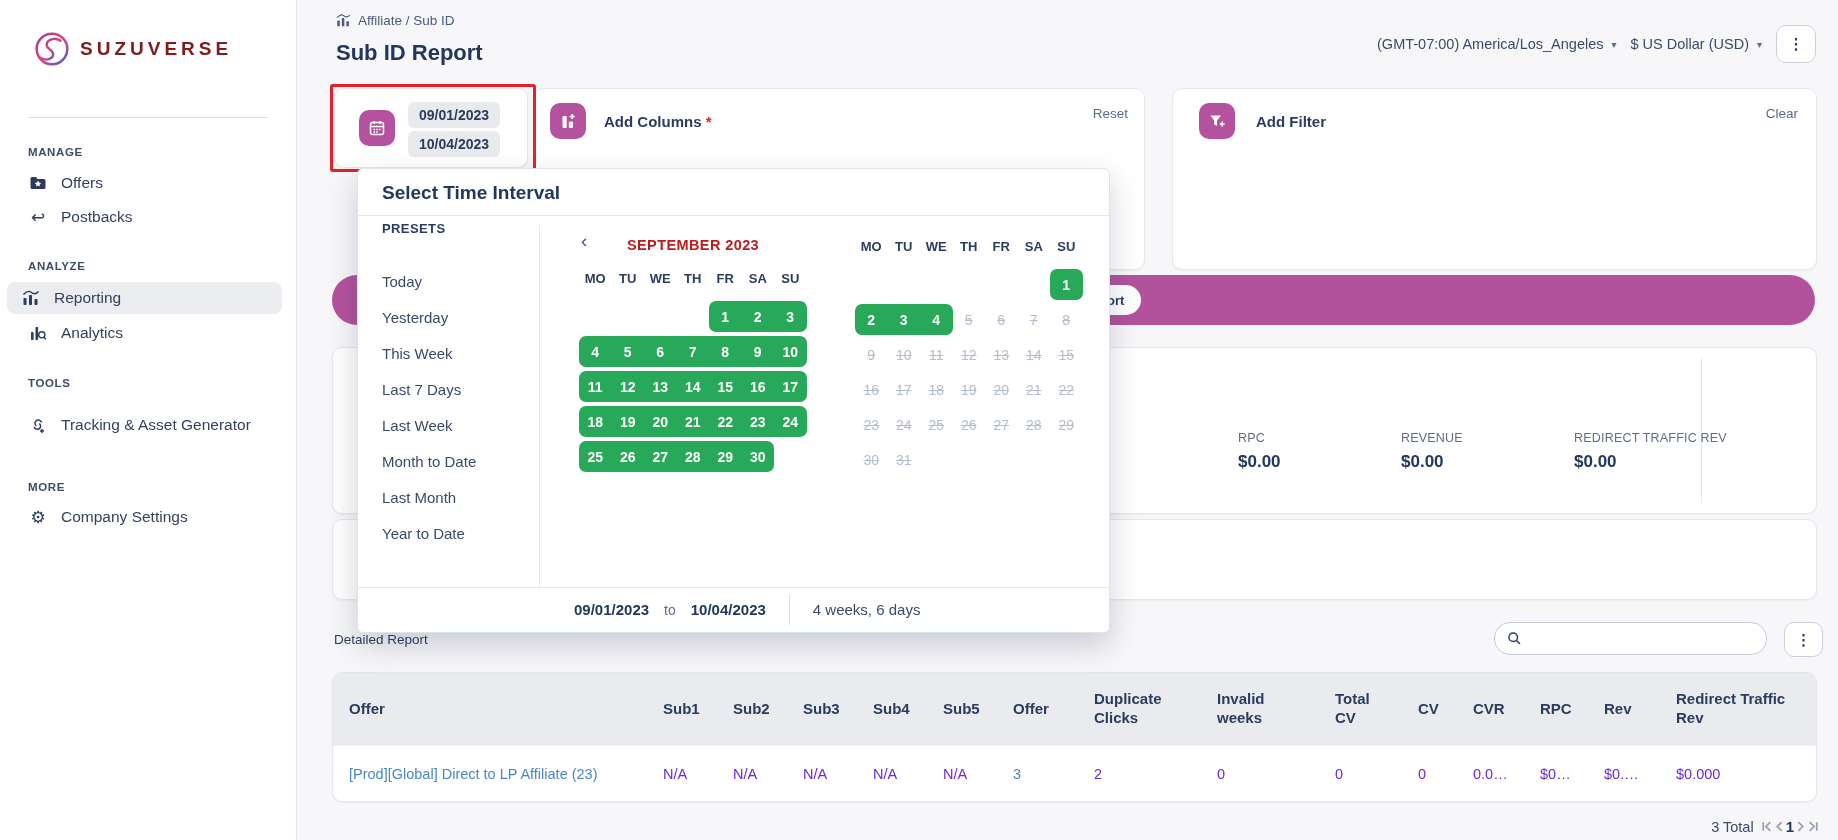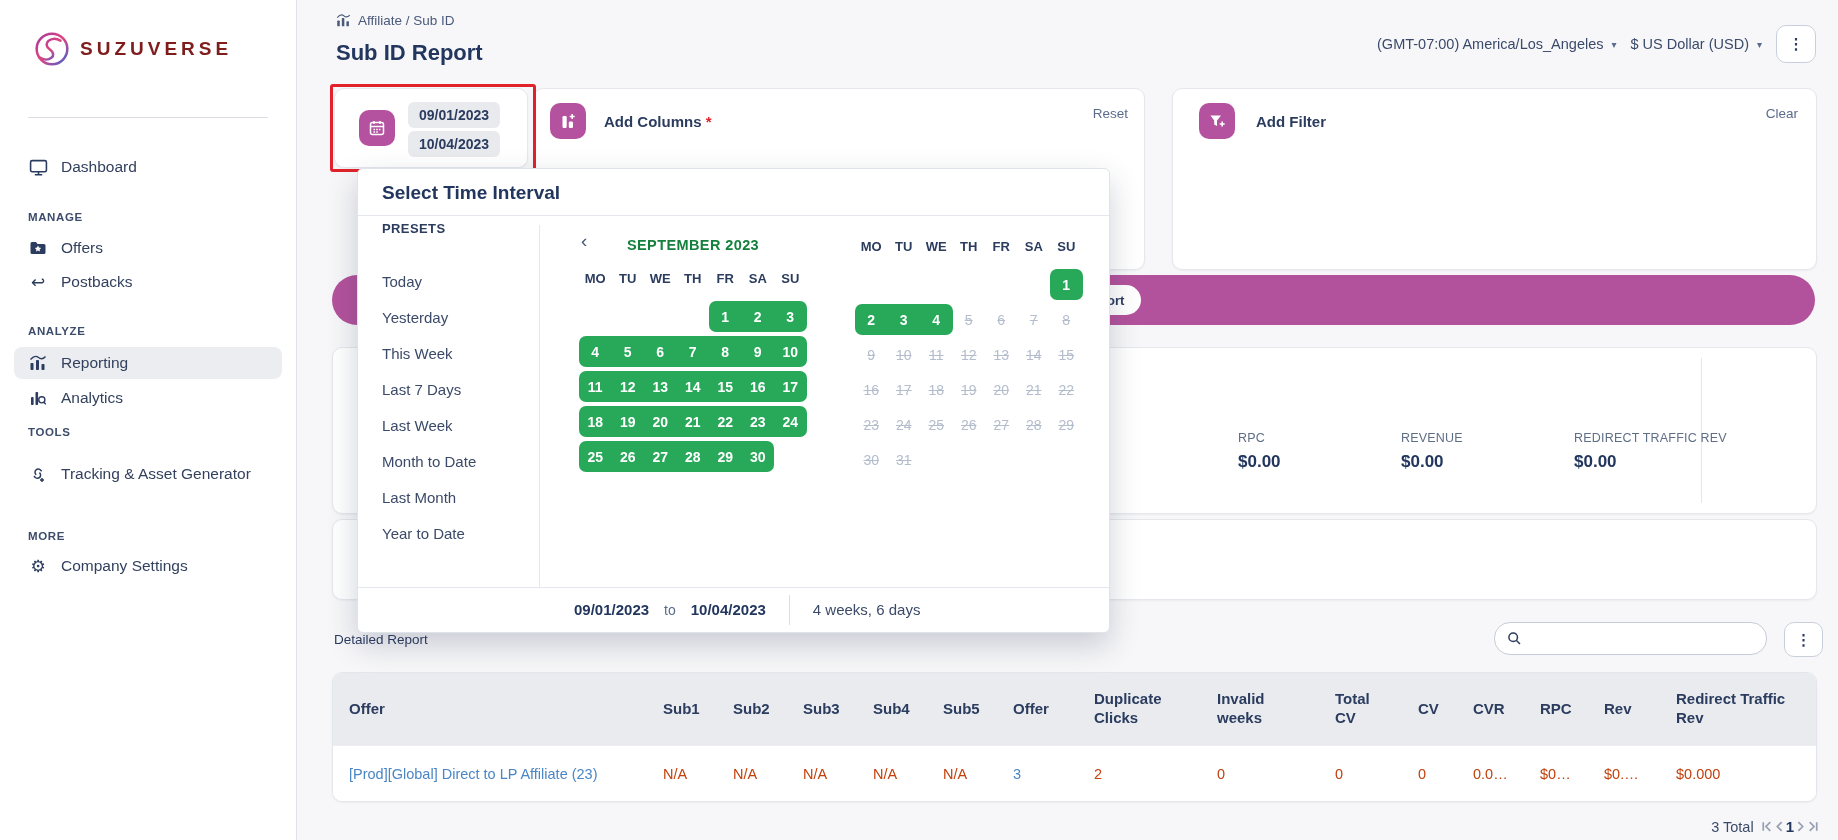--- a/index.html
+++ b/index.html
@@ -63,42 +63,42 @@
   #search-box{position:absolute;left:1494px;top:622px;width:273px;height:33px;background:#fff;
     border:1px solid #c6ccd8;border-radius:16px;display:flex;align-items:center;padding:0 12px;gap:8px;box-sizing:border-box;}
   #search-box input{border:none;outline:none;flex:1;font-size:13px;font-family:inherit;background:transparent;color:#2b3c5f;}
   #table-kebab{position:absolute;left:1784px;top:622px;width:37px;height:33px;}
   #table-card{position:absolute;left:332px;top:672px;width:1483px;height:128px;background:#fff;
     border:1px solid #e3e6ec;border-radius:10px;overflow:hidden;box-shadow:0 1px 2px rgba(30,40,70,.05);}
   #thead{display:flex;height:72px;background:#e9ebef;align-items:center;}
   .th{font-size:15px;font-weight:700;color:#2b3c5f;line-height:1.25;box-sizing:border-box;padding-right:30px;flex:none;}
   .th.first{padding-left:16px;}
   #trow{display:flex;height:55px;align-items:center;background:#fff;border-top:1px solid #eceef2;}
-  .td{font-size:14.5px;color:#c2410c;box-sizing:border-box;padding-right:30px;flex:none;white-space:nowrap;
+  .td{font-size:14.5px;color:#6d28d9;box-sizing:border-box;padding-right:30px;flex:none;white-space:nowrap;
     overflow:hidden;text-overflow:ellipsis;}
   .td.first{padding-left:16px;}
   .td.link{color:#4a86c5;cursor:pointer;}
   
   #pagination{position:absolute;right:18px;top:818px;display:flex;align-items:center;}
   #page-total{font-size:14.5px;color:#3b4a68;margin-right:6px;}
   .pg-icon{display:flex;align-items:center;cursor:pointer;}
   #page-num{font-size:15px;font-weight:700;color:#22365e;}
   
   #modal{position:absolute;left:357px;top:168px;width:751px;height:463px;background:#fff;z-index:10;
     border:1px solid #dfe3ea;border-radius:6px;box-shadow:0 12px 30px rgba(40,50,80,.22);}
   #modal-title{position:absolute;left:24px;top:13px;font-size:19px;font-weight:700;color:#22365e;}
   #modal-hdiv{position:absolute;left:0;right:0;top:46px;height:1px;background:#e4e7ed;}
   #modal-vdiv{position:absolute;left:181px;top:56px;height:362px;width:1px;background:#e4e7ed;}
   #presets-label{position:absolute;left:24px;top:52px;font-size:13px;font-weight:700;color:#2b3c5f;letter-spacing:.4px;}
   #presets-list{position:absolute;left:24px;top:94px;display:flex;flex-direction:column;}
   .preset{height:36px;display:flex;align-items:center;font-size:15px;color:#3b4a68;cursor:pointer;}
   .month{position:absolute;top:60px;width:228px;}
   #month-0{left:221px;} #month-1{left:497px;}
   .month-title-row{position:relative;height:32px;display:flex;align-items:center;justify-content:center;}
-  .month-title{font-size:14.5px;font-weight:700;color:#15803d;letter-spacing:.4px;}
+  .month-title{font-size:14.5px;font-weight:700;color:#b91c1c;letter-spacing:.4px;}
   .prev-arrow{position:absolute;left:2px;top:2px;font-size:19px;color:#44547a;cursor:pointer;line-height:1;}
   .weekdays{display:grid;grid-template-columns:repeat(7,32.5px);height:34px;align-items:center;}
   .wd{text-align:center;font-size:13px;font-weight:700;color:#2b3c5f;}
   .daygrid{display:grid;grid-template-columns:repeat(7,32.5px);grid-auto-rows:35px;margin-top:4px;}
   .cell{display:flex;align-items:center;justify-content:center;}
   .day{width:100%;height:31px;display:flex;align-items:center;justify-content:center;
     font-size:14px;color:#3b4a68;}
   .day.sel{background:#27a959;color:#fff;font-weight:600;cursor:pointer;}
   .day.rs{border-top-left-radius:7px;border-bottom-left-radius:7px;}
   .day.re{border-top-right-radius:7px;border-bottom-right-radius:7px;}
@@ -128,45 +128,36 @@
             </linearGradient>
           </defs>
           <circle cx="18" cy="18" r="14.5" fill="none" stroke="url(#lg1)" stroke-width="2.4"></circle>
           <path d="M26 10 c-9 -5 -18 3 -10 8.5 c8 5.5 -1 13 -10 7.5" fill="none" stroke="url(#lg1)" stroke-width="2.4" stroke-linecap="round"></path>
         </svg>
       </span>
       <span id="brand-text">SUZUVERSE</span>
     </div>
     <div id="side-divider"></div>
     <div id="nav">
-      <div class="nav-item" style="margin-top:33px;">
-        <span class="nicon">
-          <svg width="19" height="19" viewBox="0 0 18 18" fill="none" stroke="#2b3c5f" stroke-width="1.5">
-            <rect x="1.5" y="2.5" width="15" height="10.5" rx="1.5"></rect>
-              <path d="M9 13v2.5 M5.5 15.8h7"></path>
-          </svg>
-        </span>
-        <span>Dashboard</span>
-      </div>
       <div class="nav-section" style="margin-top:26px;">MANAGE</div>
       <div class="nav-item" style="margin-top:7px;">
         <span class="nicon">
           <svg width="18" height="18" viewBox="0 0 18 18">
             <path d="M1.5 4.5 a1.5 1.5 0 0 1 1.5 -1.5 h4 l1.5 2 h6.5 a1.5 1.5 0 0 1 1.5 1.5 v7 a1.5 1.5 0 0 1 -1.5 1.5 h-12 a1.5 1.5 0 0 1 -1.5 -1.5 z" fill="#2b3c5f"></path>
             <polygon points="9,6.6 10,8.6 12.2,8.9 10.6,10.4 11,12.6 9,11.5 7,12.6 7.4,10.4 5.8,8.9 8,8.6" fill="#ffffff"></polygon>
           </svg>
         </span>
         <span>Offers</span>
       </div>
       <div class="nav-item" style="margin-top:2px;">
         <span class="nicon uglyph">↩</span>
         <span>Postbacks</span>
       </div>
       <div class="nav-section" style="margin-top:25px;">ANALYZE</div>
-      <div class="nav-item active" style="margin-top:8px;">
+      <div class="nav-item active" style="margin-top:8px;margin-left:7px;">
         <span class="nicon">
           <svg width="18" height="18" viewBox="0 0 18 18">
             <rect x="1.5" y="9" width="3" height="7" rx="0.8" fill="#2b3c5f"></rect>
             <rect x="7" y="6" width="3" height="10" rx="0.8" fill="#2b3c5f"></rect>
             <rect x="12.5" y="10" width="3" height="6" rx="0.8" fill="#2b3c5f"></rect>
             <path d="M1.5 5.5 Q6 0.5 9.5 3.5 T16.5 2.5" fill="none" stroke="#2b3c5f" stroke-width="1.4"></path>
           </svg>
         </span>
         <span>Reporting</span>
       </div>
@@ -174,21 +165,21 @@
         <span class="nicon">
           <svg width="18" height="18" viewBox="0 0 18 18">
             <rect x="2" y="8" width="2.6" height="8" rx="0.8" fill="#2b3c5f"></rect>
             <rect x="6.5" y="3" width="2.6" height="13" rx="0.8" fill="#2b3c5f"></rect>
             <circle cx="12.8" cy="10.8" r="3.1" fill="none" stroke="#2b3c5f" stroke-width="1.4"></circle>
             <path d="M15 13.2 L16.8 15.4" stroke="#2b3c5f" stroke-width="1.4"></path>
           </svg>
         </span>
         <span>Analytics</span>
       </div>
-      <div class="nav-section" style="margin-top:10px;">TOOLS</div>
+      <div class="nav-section" style="margin-top:26px;">TOOLS</div>
       <div class="nav-item tall" style="margin-top:10px;">
         <span class="nicon">
           <svg width="18" height="18" viewBox="0 0 18 18" fill="none" stroke="#2b3c5f" stroke-width="1.5">
             <path d="M7.2 9.8 a3.2 3.2 0 1 1 4.5 -4.5 l1 1"></path>
             <path d="M10.4 7.6 a3.2 3.2 0 1 1 -4.5 4.5 l-1 -1"></path>
             <path d="M13 13 v4 M11 15 h4"></path>
           </svg>
         </span>
         <span class="two-line">Tracking &amp; Asset Generator</span>
       </div>

